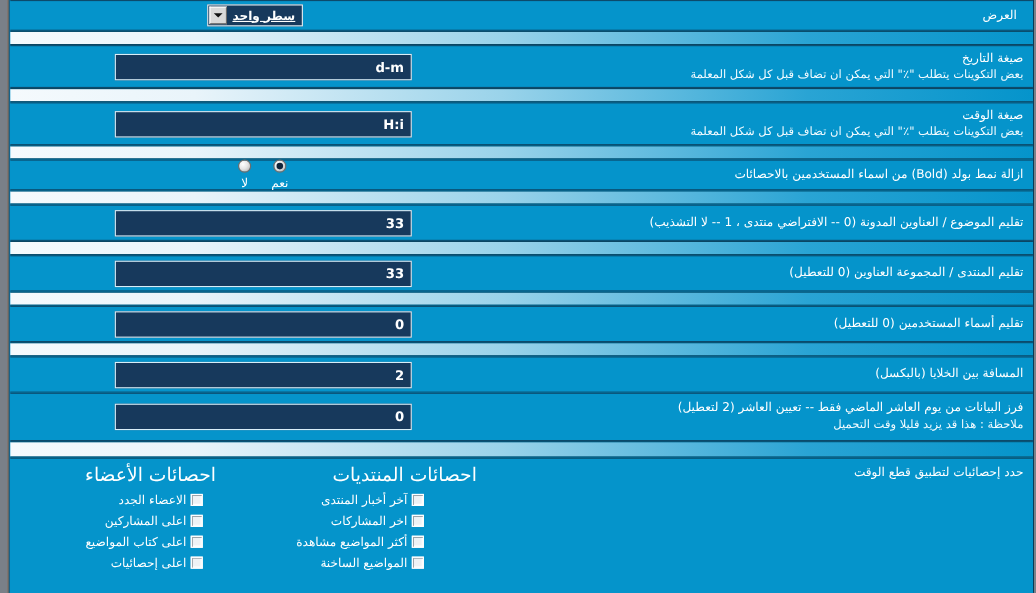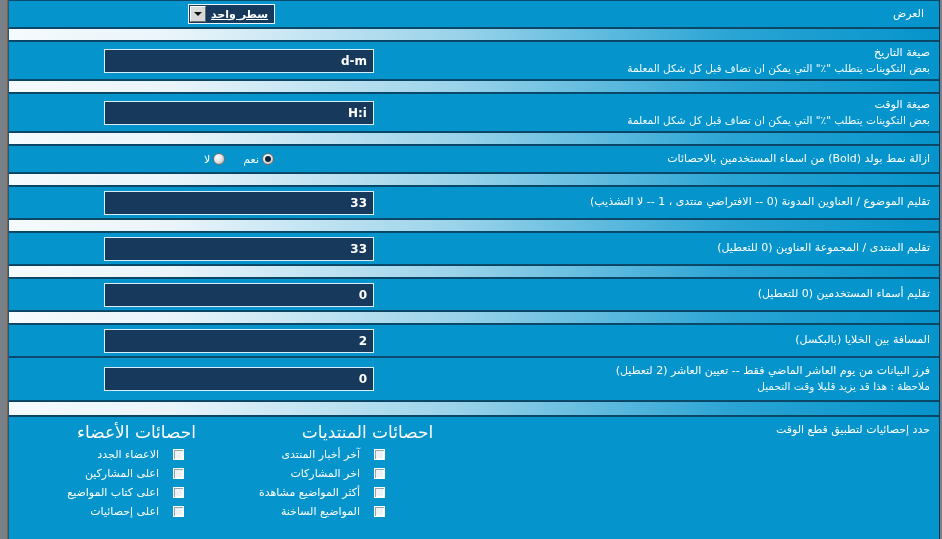--- a/index.html
+++ b/index.html
@@ -169,21 +169,21 @@
   
   .radio-group {
     display: flex;
     flex-direction: row;
     align-items: center;
     gap: 4px;
     font-size: 11px;
   }
   .radio-item {
     display: flex;
-    flex-direction: row;
+    flex-direction: column;
     align-items: center;
     gap: 3px;
     margin-left: 14px;
   }
   .radio-item:last-child { margin-left: 0; }
   .rb {
     width: 12px; height: 12px;
     border-radius: 50%;
     background: radial-gradient(circle at 35% 32%, #ffffff 0%, #e6e6e6 45%, #a9a9a9 100%);
     border: 1px solid #6e6e6e;
@@ -248,21 +248,21 @@
     margin-bottom: 3px;
     text-align: center;
     margin-left: 28px;
   }
   .cb-list { display: block; }
   .cb-item {
     display: flex;
     flex-direction: row;
     align-items: center;
     justify-content: flex-start;
-    gap: 14px;
+    gap: 4px;
     height: 19px;
     padding-right: 54px;
     font-size: 11px;
   }
   .stats-col.right-col .cb-item { padding-right: 84px; }
   .cb {
     flex: 0 0 auto;
     width: 11px; height: 11px;
     box-sizing: border-box;
     background: #eef2f5;

